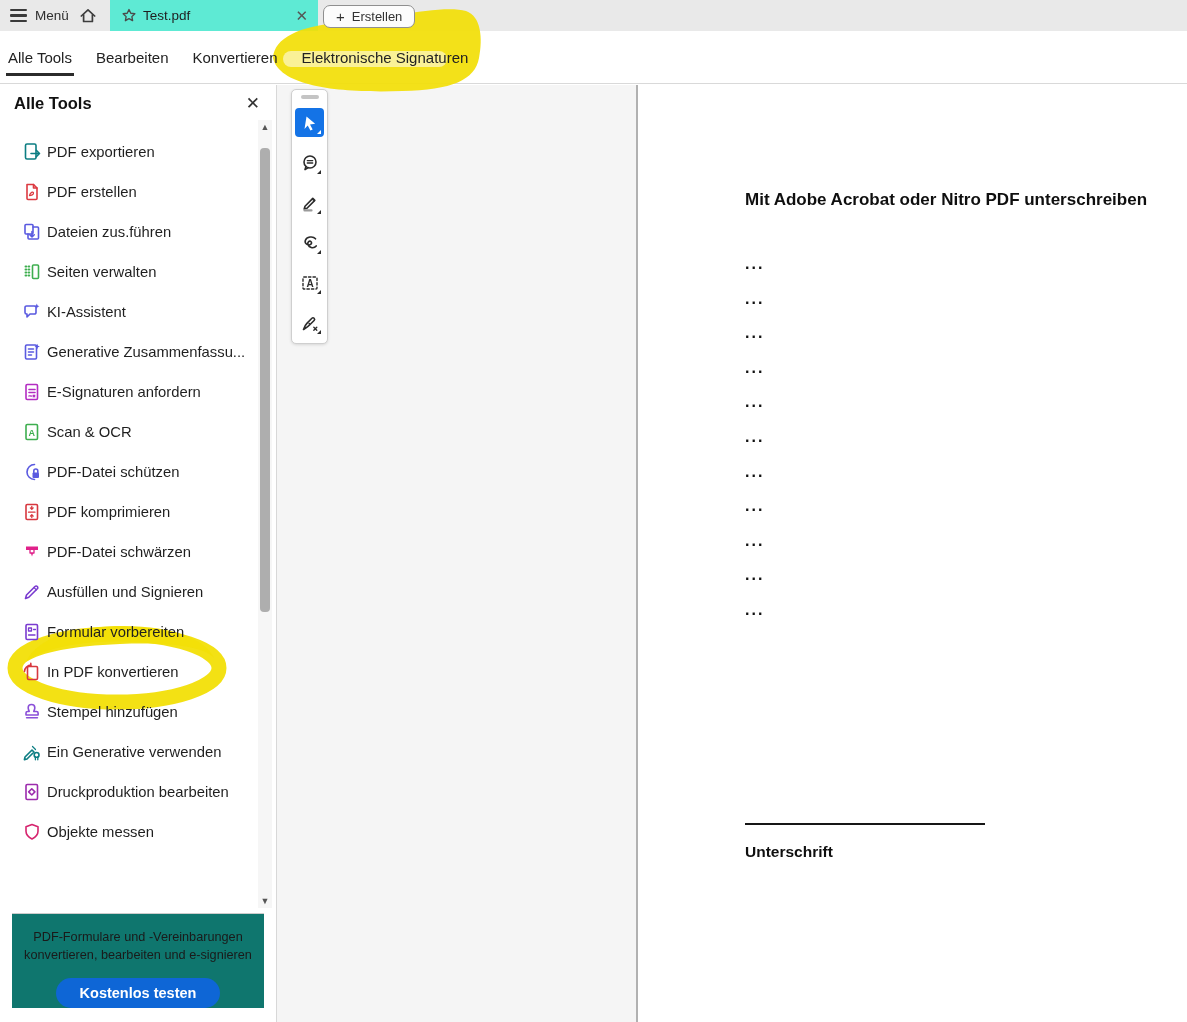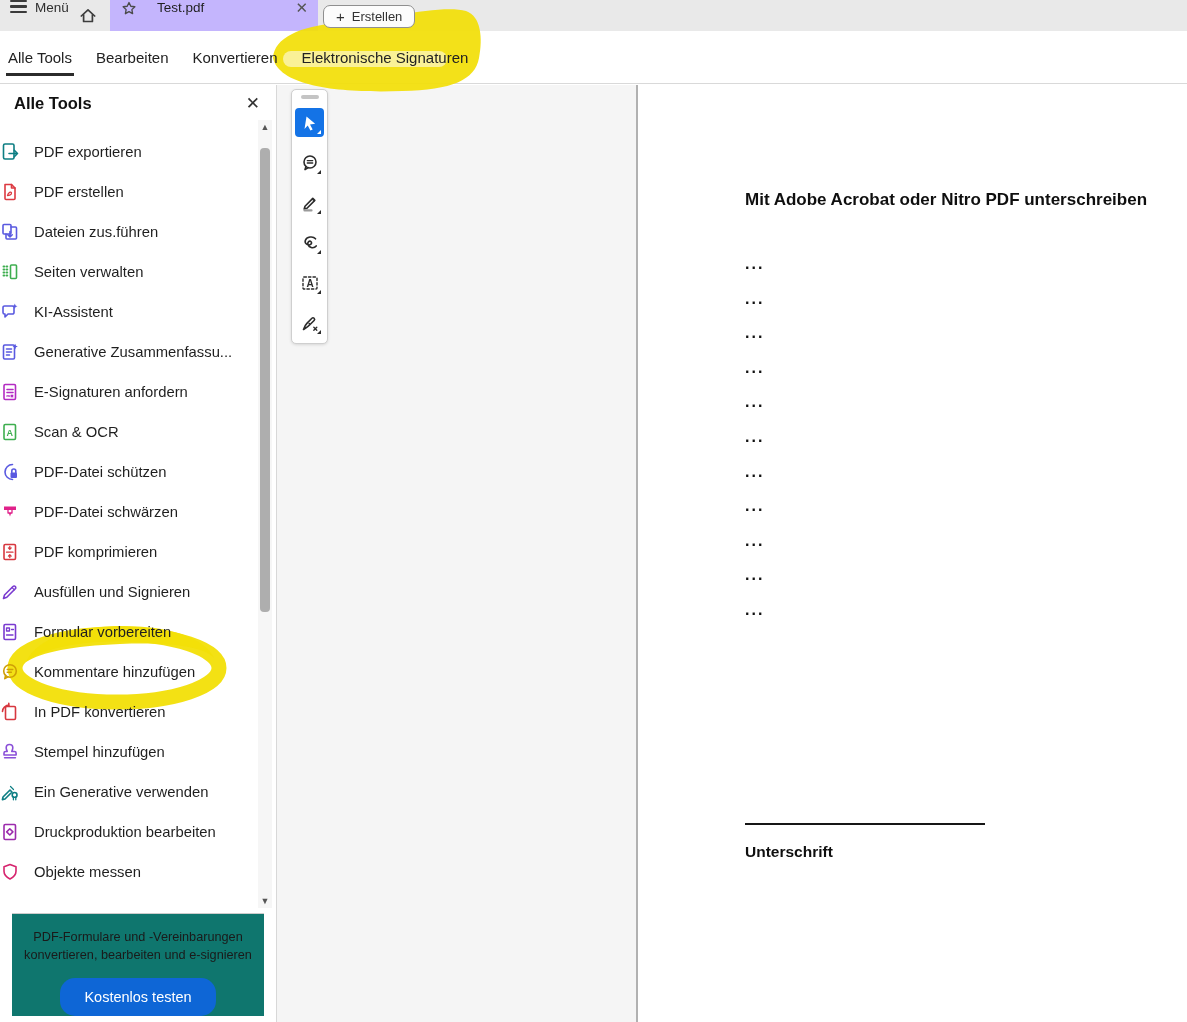--- a/index.html
+++ b/index.html
@@ -4,57 +4,57 @@
 <style>
   * { box-sizing: border-box; }
   html,body { margin:0; padding:0; }
   body {
     width:1187px; height:1022px; position:relative; overflow:hidden;
     background:#ffffff; font-family:"Liberation Sans", sans-serif; color:#222;
   }
 
   
   .tabbar { position:absolute; left:0; top:0; width:100%; height:31px; background:#e9e9e9; }
-  .menu-btn { position:absolute; left:0; top:0; height:31px; display:flex; align-items:flex-start; gap:8px; padding:0 10px; cursor:pointer; }
+  .menu-btn { position:absolute; left:0; top:0; height:31px; display:flex; align-items:center; gap:8px; padding:0 10px; cursor:pointer; }
   .menu-btn .label { font-size:13.5px; color:#2f2f2f; }
   .hamburger { display:flex; flex-direction:column; gap:3px; }
   .hamburger i { display:block; width:17px; height:2.4px; background:#3a3a3a; border-radius:1px; }
   .home-btn { position:absolute; left:70px; top:0; width:36px; height:31px; display:flex; align-items:center; justify-content:center; }
-  .doc-tab { position:absolute; left:110px; top:0; width:208px; height:31px; background:#c4b5fd; display:flex; align-items:flex-start; gap:19px; padding:0 10px; font-size:13.5px; color:#1f1f1f; }
+  .doc-tab { position:absolute; left:110px; top:0; width:208px; height:31px; background:#5eead4; display:flex; align-items:center; gap:5px; padding:0 10px; font-size:13.5px; color:#1f1f1f; }
   .tab-close { margin-left:auto; font-size:15px; color:#555; line-height:1; }
   .create-btn { position:absolute; left:323px; top:5px; height:23px; padding:0 12px; border:1px solid #8f8f8f; border-radius:7px; background:#fcfcfc; display:flex; align-items:center; gap:7px; font-size:13px; color:#333; font-family:inherit; z-index:6; cursor:pointer; }
   .create-btn .plus { font-size:15px; color:#333; line-height:1; }
 
   
   .ribbon { position:absolute; left:0; top:31px; width:100%; height:53px; background:#fff; border-bottom:1px solid #d9d9d9; display:flex; align-items:center; gap:20px; padding-left:6px; }
   .rtab { position:relative; z-index:4; height:100%; display:flex; align-items:center; padding:0 2px; font-size:15px; color:#222; cursor:pointer; white-space:nowrap; }
   .rtab.active::after { content:""; position:absolute; left:0; right:0; bottom:7px; height:3px; background:#2b2b2b; }
 
   
   .hl-top { position:absolute; left:0; top:0; width:500px; height:96px; z-index:3; pointer-events:none; }
   .hl-side { position:absolute; left:0; top:515px; width:245px; height:120px; z-index:1; pointer-events:none; }
 
   
   .sidebar { position:absolute; left:0; top:85px; width:277px; bottom:0; background:#fff; border-right:1px solid #d8d8d8; }
   .sb-head { position:absolute; left:14px; right:16px; top:4px; height:28px; display:flex; align-items:center; justify-content:space-between; z-index:3; }
   .sb-head h2 { margin:0; font-size:16.5px; font-weight:bold; color:#111; }
   .sb-close { font-size:17px; color:#333; cursor:pointer; line-height:1; }
   .sb-list { position:absolute; left:0; top:47px; width:258px; height:776px; overflow:hidden; z-index:2; }
-  .sb-item { height:40px; display:flex; align-items:center; gap:14px; cursor:pointer; }
+  .sb-item { height:40px; display:flex; align-items:center; gap:5px; padding-left:22px; cursor:pointer; }
   .sb-ico { width:20px; height:20px; flex:none; display:flex; }
   .sb-label { font-size:14.8px; color:#1f1f1f; white-space:nowrap; }
 
   .scrollbar { position:absolute; left:258px; top:35px; width:14px; height:788px; background:#f6f6f6; z-index:3; }
   .sb-arrow { position:absolute; left:0; width:14px; height:14px; display:flex; align-items:center; justify-content:center; font-size:9px; color:#555; cursor:pointer; }
   .sb-arrow.up { top:0; } .sb-arrow.down { bottom:0; }
   .sb-thumb { position:absolute; left:2px; top:28px; width:10px; height:464px; background:#aeaeae; border-radius:4px; cursor:pointer; }
 
   .sb-footer { position:absolute; left:12px; width:252px; top:828px; border-top:1px solid #ccc; z-index:3; background:#0f766e; }
   .sb-footer p { margin:15px 0 0; text-align:center; font-size:12.7px; color:#1a1a1a; line-height:1.4; }
-  .cta { display:block; margin:13px auto 0; height:38px; padding:0 24px; border:none; border-radius:15px; background:#0e66d6; color:#fff; font-weight:normal; font-size:14.5px; font-family:inherit; cursor:pointer; }
+  .cta { display:block; margin:13px auto 0; height:30px; padding:0 24px; border:none; border-radius:15px; background:#0e66d6; color:#fff; font-weight:bold; font-size:14.5px; font-family:inherit; cursor:pointer; }
 
   
   .viewer { position:absolute; left:277px; top:85px; right:0; bottom:0; background:#f5f5f5; }
   .page { position:absolute; left:359px; top:0; right:0; bottom:0; background:#fff; border-left:2px solid #b1b1b1; }
   .doc-heading { position:absolute; left:107px; top:105px; margin:0; font-size:17px; font-weight:bold; color:#0f0f0f; white-space:nowrap; }
   .dot-row { position:absolute; left:107px; font-size:16px; font-weight:bold; color:#111; letter-spacing:2px; }
   .sig-line { position:absolute; left:107px; top:738px; width:240px; border-top:2px solid #161616; }
   .sig-label { position:absolute; left:107px; top:758px; font-size:15.5px; font-weight:bold; color:#0f0f0f; }
 
   
@@ -206,66 +206,56 @@
         <span class="sb-ico" style="color: rgb(90, 90, 224);">
           <svg width="20" height="20" viewBox="0 0 20 20" fill="none" stroke="currentColor" stroke-width="1.6" stroke-linecap="round" stroke-linejoin="round">
             <path d="M12.5 2.5a7.5 7.5 0 0 0 0 15"></path>
             <rect x="10.5" y="10.5" width="6.5" height="5.5" rx="1" fill="currentColor" stroke="none"></rect>
             <path d="M11.8 10.5V9a2 2 0 0 1 4 0v1.5"></path>
           </svg>
         </span>
         <span class="sb-label">PDF-Datei schützen</span>
       </div>
       <div class="sb-item">
+        <span class="sb-ico" style="color: rgb(215, 55, 63);">
+          <svg width="20" height="20" viewBox="0 0 20 20" fill="none" stroke="currentColor" stroke-width="1.6" stroke-linecap="round" stroke-linejoin="round">
+            <rect x="4" y="2.5" width="11.5" height="15" rx="1.2"></rect>
+            <path d="M6.5 10.2h6.5M9.8 4.5v2.6m0 5.8v2.6M8.4 5.9l1.4 1.4 1.4-1.4M8.4 14.1l1.4-1.4 1.4 1.4" stroke-width="1.3"></path>
+          </svg>
+        </span>
+        <span class="sb-label">PDF komprimieren</span>
+      </div>
+      <div class="sb-item">
         <span class="sb-ico" style="color: rgb(224, 33, 138);">
           <svg width="20" height="20" viewBox="0 0 20 20" fill="none" stroke="currentColor" stroke-width="1.6" stroke-linecap="round" stroke-linejoin="round">
             <path d="M4 4.5h12v3.5H4z" fill="currentColor" stroke="none"></path>
             <path d="M8 8v3h4V8" stroke-width="1.3"></path>
             <path d="M8.8 11h2.4l-1.2 3.6z" fill="currentColor" stroke="none"></path>
           </svg>
         </span>
         <span class="sb-label">PDF-Datei schwärzen</span>
       </div>
       <div class="sb-item">
-        <span class="sb-ico" style="color: rgb(215, 55, 63);">
-          <svg width="20" height="20" viewBox="0 0 20 20" fill="none" stroke="currentColor" stroke-width="1.6" stroke-linecap="round" stroke-linejoin="round">
-            <rect x="4" y="2.5" width="11.5" height="15" rx="1.2"></rect>
-            <path d="M6.5 10.2h6.5M9.8 4.5v2.6m0 5.8v2.6M8.4 5.9l1.4 1.4 1.4-1.4M8.4 14.1l1.4-1.4 1.4 1.4" stroke-width="1.3"></path>
-          </svg>
-        </span>
-        <span class="sb-label">PDF komprimieren</span>
-      </div>
-      <div class="sb-item">
         <span class="sb-ico" style="color: rgb(122, 59, 208);">
           <svg width="20" height="20" viewBox="0 0 20 20" fill="none" stroke="currentColor" stroke-width="1.6" stroke-linecap="round" stroke-linejoin="round">
             <path d="M3.5 16.5l1-3.5 8.5-8.5a1.6 1.6 0 0 1 2.3 2.3L6.8 15.3z"></path>
             <path d="M12 5.5l2.3 2.3" stroke-width="1.2"></path>
           </svg>
         </span>
         <span class="sb-label">Ausfüllen und Signieren</span>
       </div>
       <div class="sb-item">
         <span class="sb-ico" style="color: rgb(122, 59, 208);">
           <svg width="20" height="20" viewBox="0 0 20 20" fill="none" stroke="currentColor" stroke-width="1.6" stroke-linecap="round" stroke-linejoin="round">
             <rect x="4" y="2.5" width="11.5" height="15" rx="1.2"></rect>
             <rect x="6.5" y="6" width="3" height="3" stroke-width="1.3"></rect>
             <path d="M11.5 7.5h2M6.5 13h6.5" stroke-width="1.3"></path>
           </svg>
         </span>
         <span class="sb-label">Formular vorbereiten</span>
-      </div>
-      <div class="sb-item">
-        <span class="sb-ico" style="color: rgb(207, 159, 6);">
-          <svg width="20" height="20" viewBox="0 0 20 20" fill="none" stroke="currentColor" stroke-width="1.6" stroke-linecap="round" stroke-linejoin="round">
-            <circle cx="10" cy="9" r="6.3"></circle>
-            <path d="M5.6 13.4 4.8 16.6l3.2-1.9"></path>
-            <path d="M7.2 7.5h5.6M7.2 10.2h4.2" stroke-width="1.4"></path>
-          </svg>
-        </span>
-        <span class="sb-label">Kommentare hinzufügen</span>
       </div>
       <div class="sb-item">
         <span class="sb-ico" style="color: rgb(215, 55, 63);">
           <svg width="20" height="20" viewBox="0 0 20 20" fill="none" stroke="currentColor" stroke-width="1.6" stroke-linecap="round" stroke-linejoin="round">
             <rect x="5.5" y="4.5" width="10" height="13" rx="1.2"></rect>
             <path d="M2.5 9.5A6.3 6.3 0 0 1 8.8 3.4"></path>
             <path d="M8.8 1.4v2.2H6.6"></path>
           </svg>
         </span>
         <span class="sb-label">In PDF konvertieren</span>

